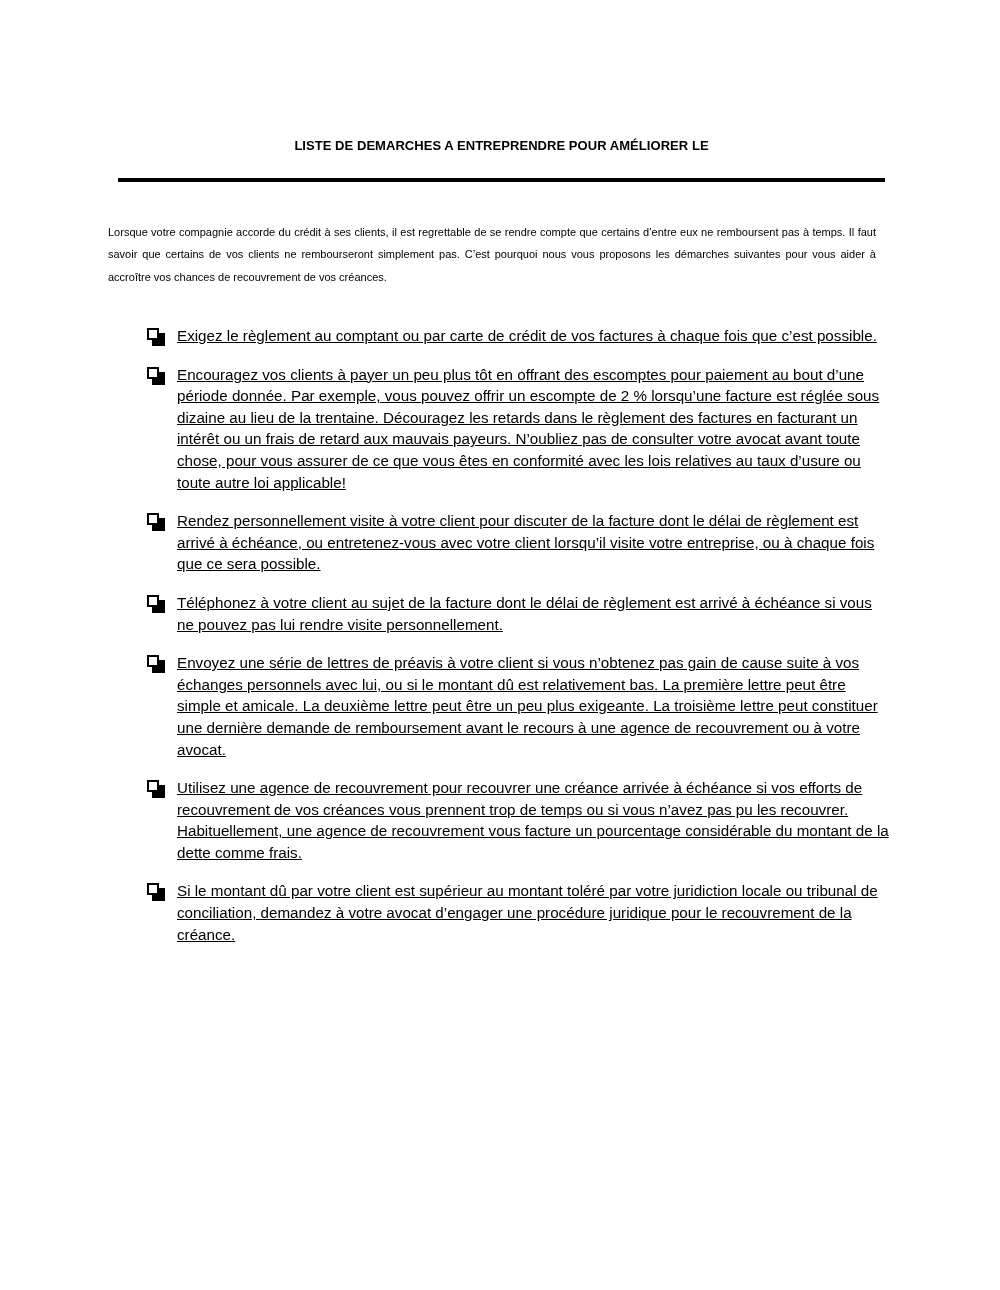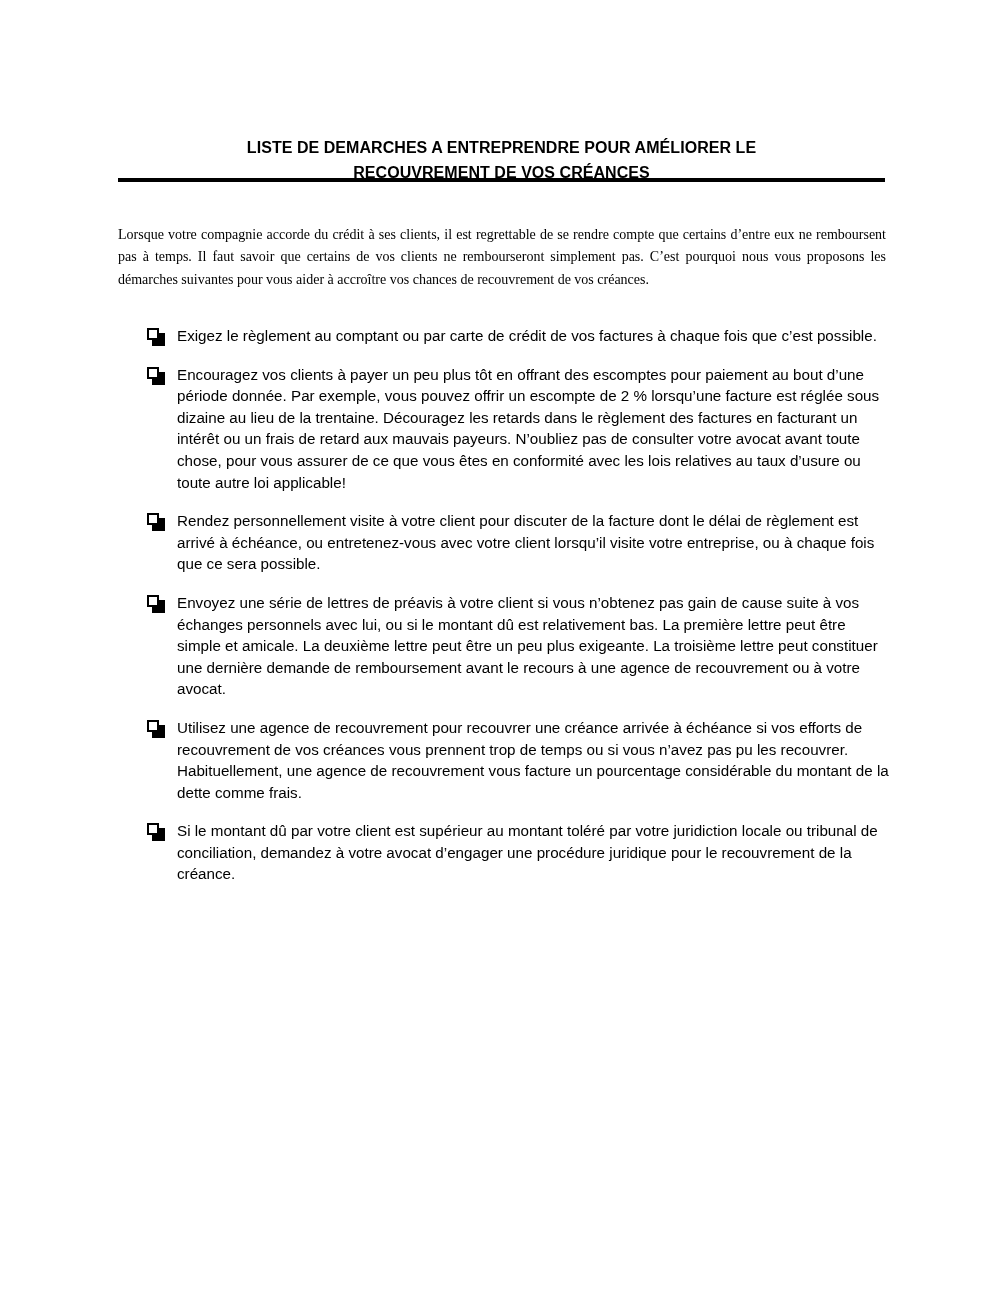--- a/index.html
+++ b/index.html
@@ -22,65 +22,65 @@
     padding: 0;
   }
 
   
   .doc-title {
     position: absolute;
     left: 118px;
     top: 124px;
     width: 767px;
     text-align: center;
-    font-size: 16px;
+    font-size: 13px;
     font-weight: bold;
     line-height: 25px;
     letter-spacing: 0.05px;
   }
   .doc-title .tline { display: block; }
 
   
   .title-rule {
     position: absolute;
     left: 118px;
     top: 178px;
     width: 767px;
     height: 4px;
     background: #000000;
   }
 
   
   .intro {
     position: absolute;
-    left: 118px;
+    left: 108px;
     top: 210px;
     width: 768px;
-    font-size: 14px;
+    font-size: 11px;
     line-height: 22.3px;
     text-align: justify;
     text-justify: inter-word;
-    font-family: Liberation Serif, serif;
   }
 
   
   .checklist {
     position: absolute;
     left: 147px;
     top: 325px;
     width: 742px;
   }
 
   .check-item {
     position: relative;
     padding-left: 30px;
     margin-bottom: 17px;
     font-size: 15.2px;
     line-height: 21.6px;
     text-align: left;
+    text-decoration: underline;
   }
   .check-item:last-child { margin-bottom: 3px; }
 
   
   .box-icon {
     position: absolute;
     left: 0px;
     top: 3px;
     width: 12px;
     height: 12px;
@@ -102,21 +102,20 @@
 
   .item-text { display: block; }
 </style>
 </head>
 <body>
 
 <div class="page">
 
   <h1 class="doc-title">
     <span class="tline">LISTE DE DEMARCHES A ENTREPRENDRE POUR AMÉLIORER LE</span>
-    <span class="tline">RECOUVREMENT DE VOS CRÉANCES</span>
   </h1>
 
   <div class="title-rule"></div>
 
   <p class="intro">Lorsque votre compagnie accorde du crédit à ses clients, il est regrettable de se rendre compte que certains d’entre eux ne remboursent pas à temps. Il faut savoir que certains de vos clients ne rembourseront simplement pas. C’est pourquoi nous vous proposons les démarches suivantes pour vous aider à accroître vos chances de recouvrement de vos créances.</p>
 
   <div class="checklist">
 
     <div class="check-item">
       <span class="box-icon"></span>
@@ -126,20 +125,24 @@
     <div class="check-item">
       <span class="box-icon"></span>
       <span class="item-text">Encouragez vos clients à payer un peu plus tôt en offrant des escomptes pour paiement au bout d’une période donnée. Par exemple, vous pouvez offrir un escompte de 2 % lorsqu’une facture est réglée sous dizaine au lieu de la trentaine. Découragez les retards dans le règlement des factures en facturant un intérêt ou un frais de retard aux mauvais payeurs. N’oubliez pas de consulter votre avocat avant toute chose, pour vous assurer de ce que vous êtes en conformité avec les lois relatives au taux d’usure ou toute autre loi applicable!</span>
     </div>
 
     <div class="check-item">
       <span class="box-icon"></span>
       <span class="item-text">Rendez personnellement visite à votre client pour discuter de la facture dont le délai de règlement est arrivé à échéance, ou entretenez-vous avec votre client lorsqu’il visite votre entreprise, ou à chaque fois que ce sera possible.</span>
     </div>
 
+    <div class="check-item">
+      <span class="box-icon"></span>
+      <span class="item-text">Téléphonez à votre client au sujet de la facture dont le délai de règlement est arrivé à échéance si vous ne pouvez pas lui rendre visite personnellement.</span>
+    </div>
 
     <div class="check-item">
       <span class="box-icon"></span>
       <span class="item-text">Envoyez une série de lettres de préavis à votre client si vous n’obtenez pas gain de cause suite à vos échanges personnels avec lui, ou si le montant dû est relativement bas. La première lettre peut être simple et amicale. La deuxième lettre peut être un peu plus exigeante. La troisième lettre peut constituer une dernière demande de remboursement avant le recours à une agence de recouvrement ou à votre avocat.</span>
     </div>
 
     <div class="check-item">
       <span class="box-icon"></span>
       <span class="item-text">Utilisez une agence de recouvrement pour recouvrer une créance arrivée à échéance si vos efforts de recouvrement de vos créances vous prennent trop de temps ou si vous n’avez pas pu les recouvrer. Habituellement, une agence de recouvrement vous facture un pourcentage considérable du montant de la dette comme frais.</span>
     </div>

